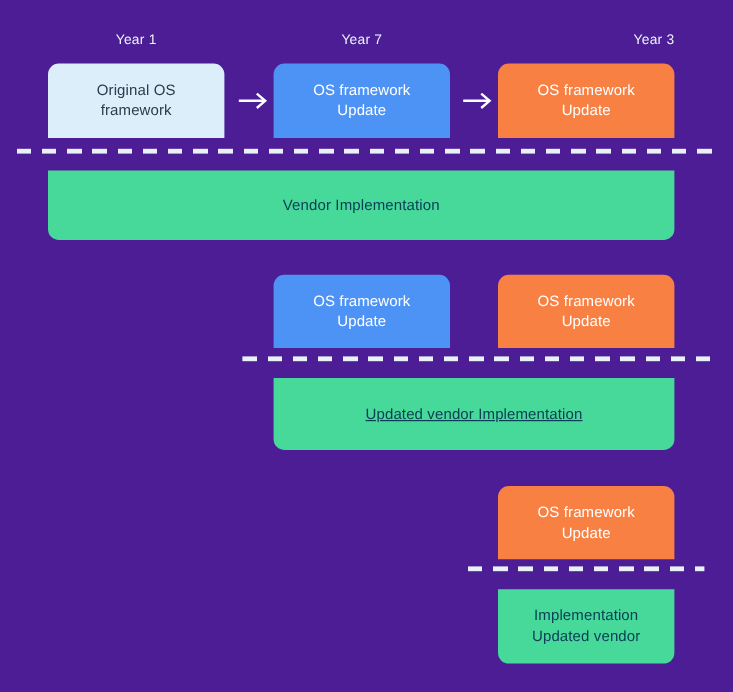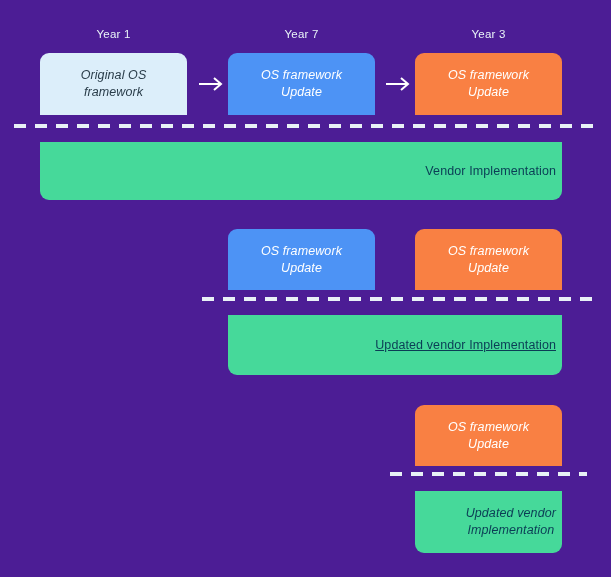--- a/index.html
+++ b/index.html
@@ -52,21 +52,21 @@
     background: #f98043;
     color: #ffffff;
   }
   .vendor-box {
     position: absolute;
     background: #46d99a;
     color: #0b3d55;
     border-radius: 0 0 9px 9px;
     display: flex;
     align-items: center;
-    justify-content: flex-end;
+    justify-content: center;
     text-align: center;
     font-size: 12.5px;
     line-height: 17px;
     letter-spacing: 0.1px;
     box-sizing: border-box;
     padding: 2px 6px;
   }
   .divider {
     position: absolute;
     height: 4px;
@@ -77,31 +77,30 @@
       rgba(0,0,0,0) 12px,
       rgba(0,0,0,0) 21px
     );
   }
   .arrow {
     position: absolute;
     display: block;
   }
   .boxline {
     display: block;
-    font-style: italic;
   }
 </style>
 </head>
 <body>
 
 <div id="canvas">
 
   <div class="year-label" style="left:40px; top:28px; width:147px;">Year 1</div>
   <div class="year-label" style="left:228px; top:28px; width:147px;">Year 7</div>
-  <div class="year-label" style="left:415px; top:28px; width:147px;">Year 3</div>
+  <div class="year-label" style="left:415px; top:28px; width:147px;text-align:right;">Year 3</div>
 
   <div class="fw-box original" style="left:40px; top:53px; width:147px; height:62px;">
     <span>
       <span class="boxline">Original OS</span>
       <span class="boxline">framework</span>
     </span>
   </div>
 
   <svg class="arrow" style="left:198px; top:76px;" width="28" height="16" viewBox="0 0 28 16">
     <line x1="1" y1="8" x2="22" y2="8" stroke="#ffffff" stroke-width="2"></line>
@@ -157,18 +156,18 @@
     <span>
       <span class="boxline">OS framework</span>
       <span class="boxline">Update</span>
     </span>
   </div>
 
   <div class="divider" style="left:390px; top:472px; width:197px;"></div>
 
   <div class="vendor-box" style="left:415px; top:491px; width:147px; height:62px;">
     <span>
+      <span class="boxline">Implementation</span>
       <span class="boxline">Updated vendor</span>
-      <span class="boxline">Implementation</span>
     </span>
   </div>
 
 </div>
 
 </body></html>

